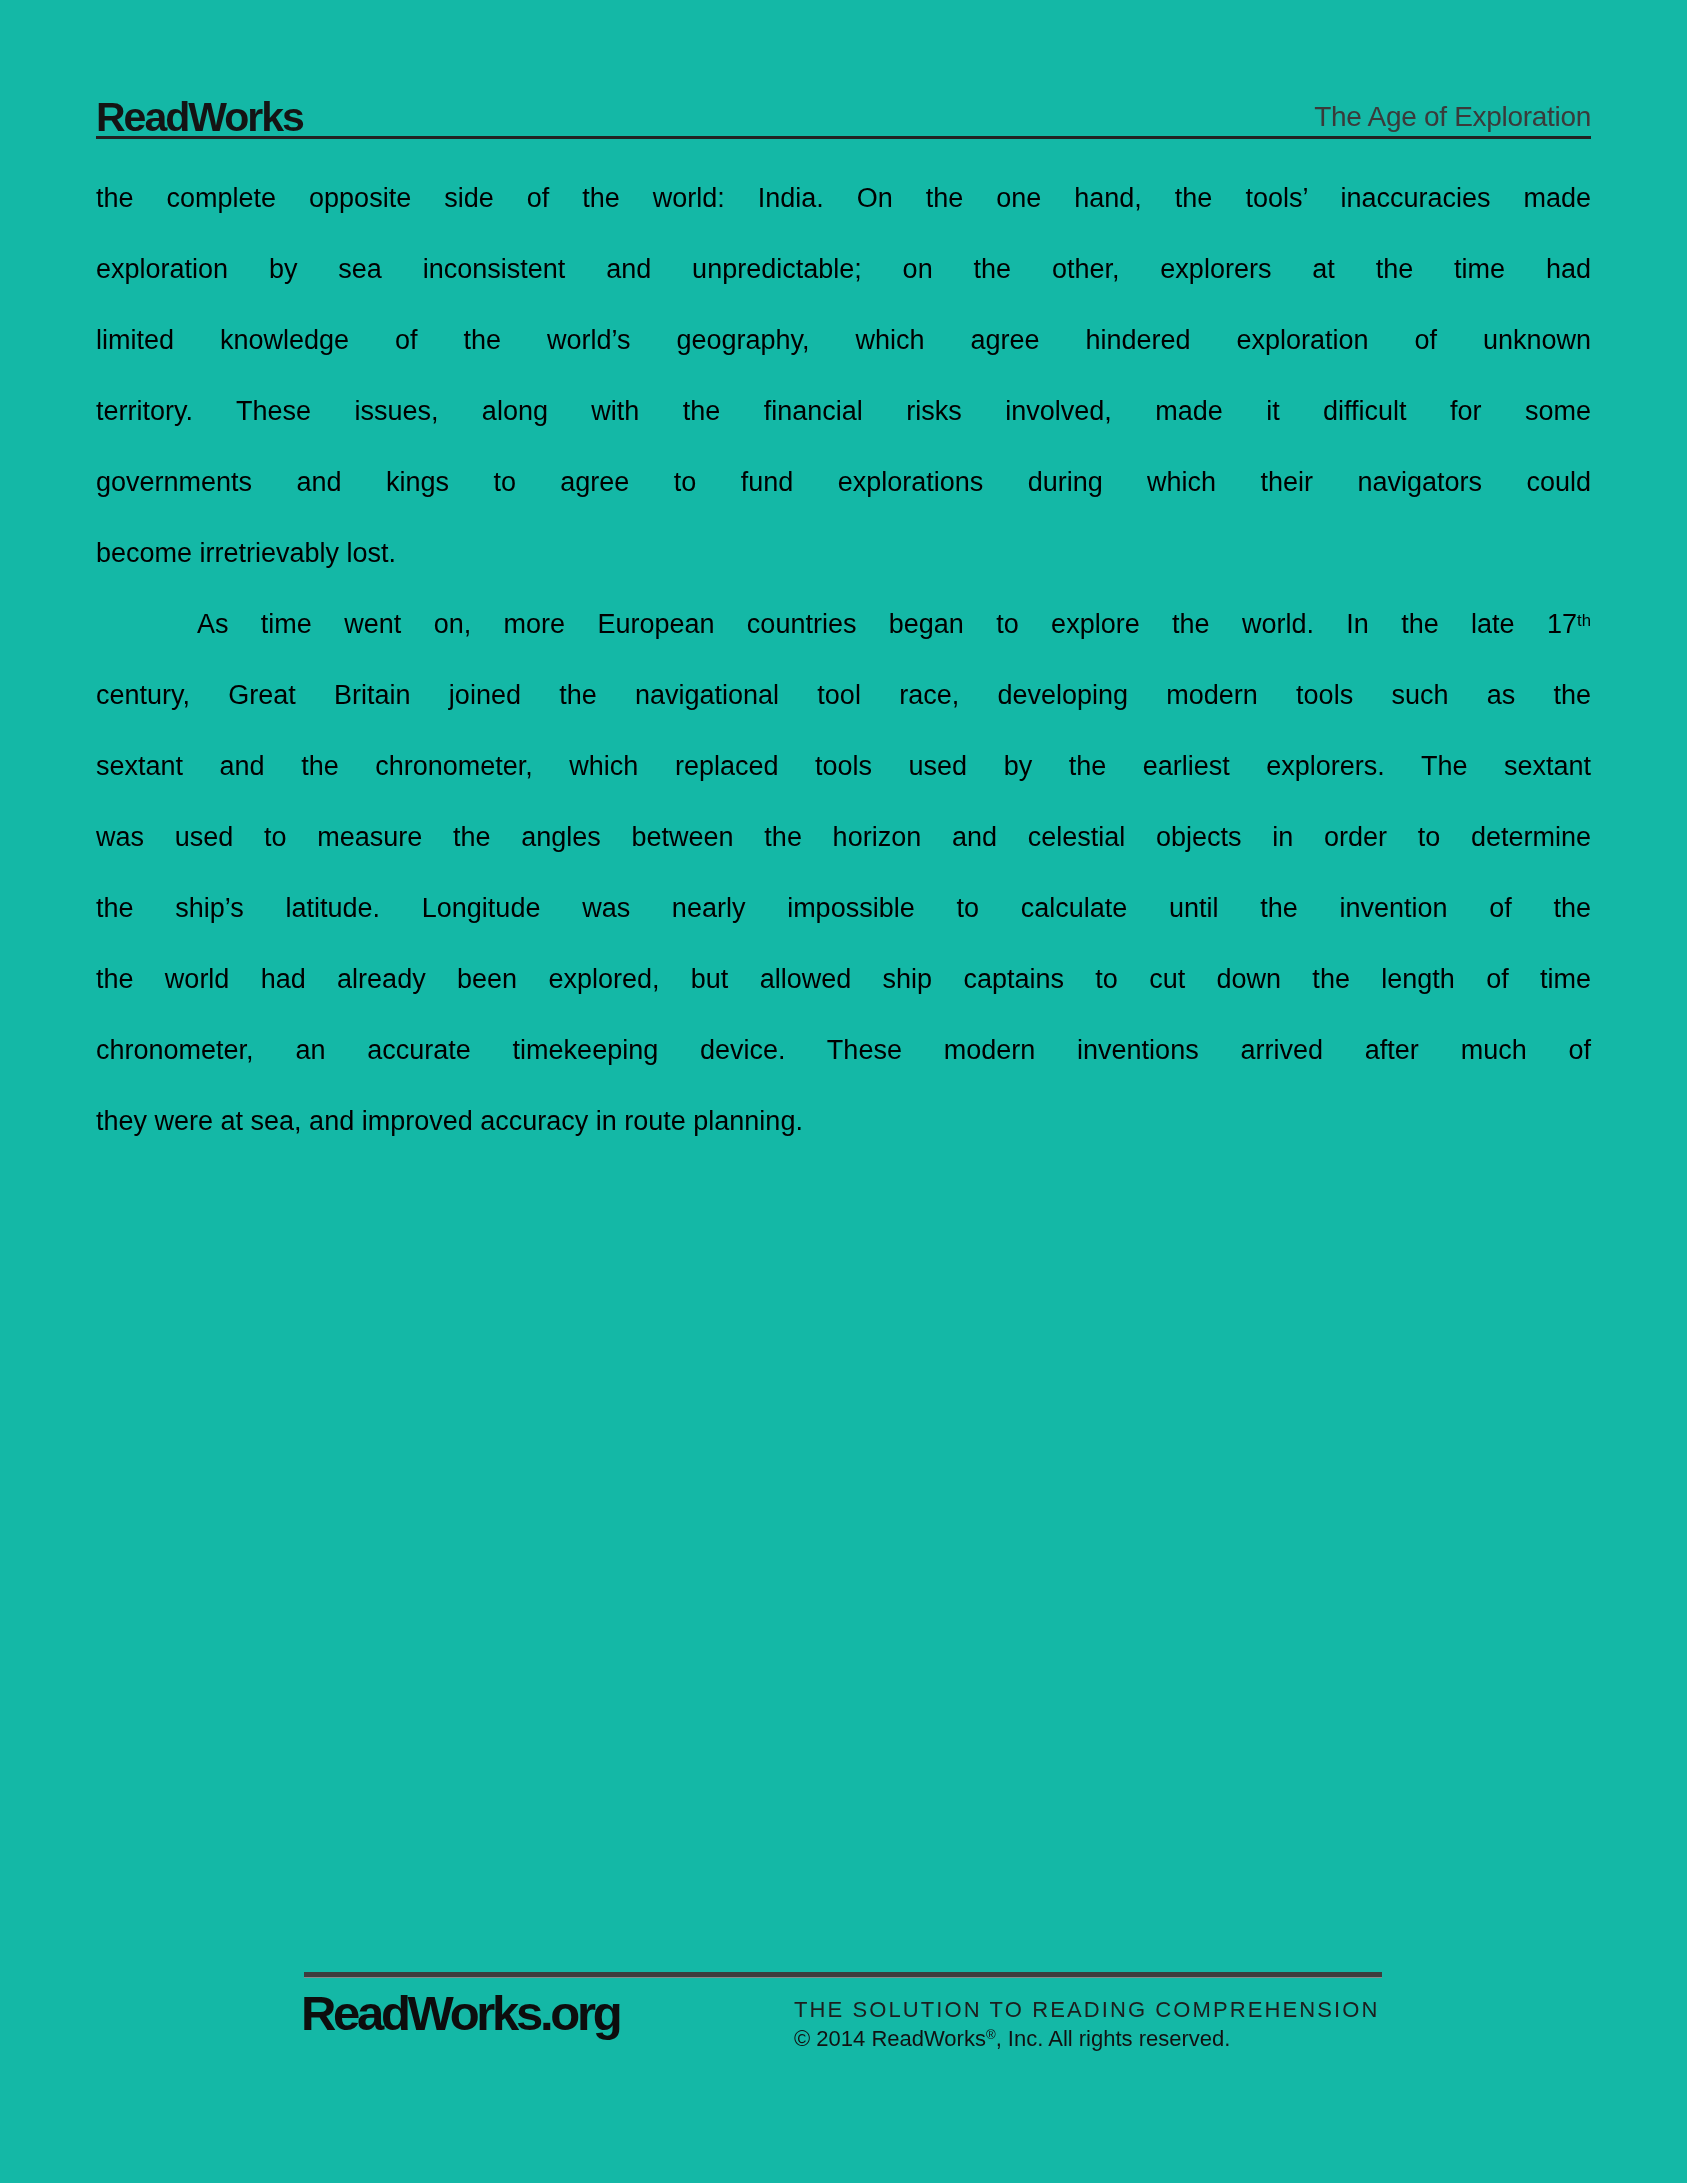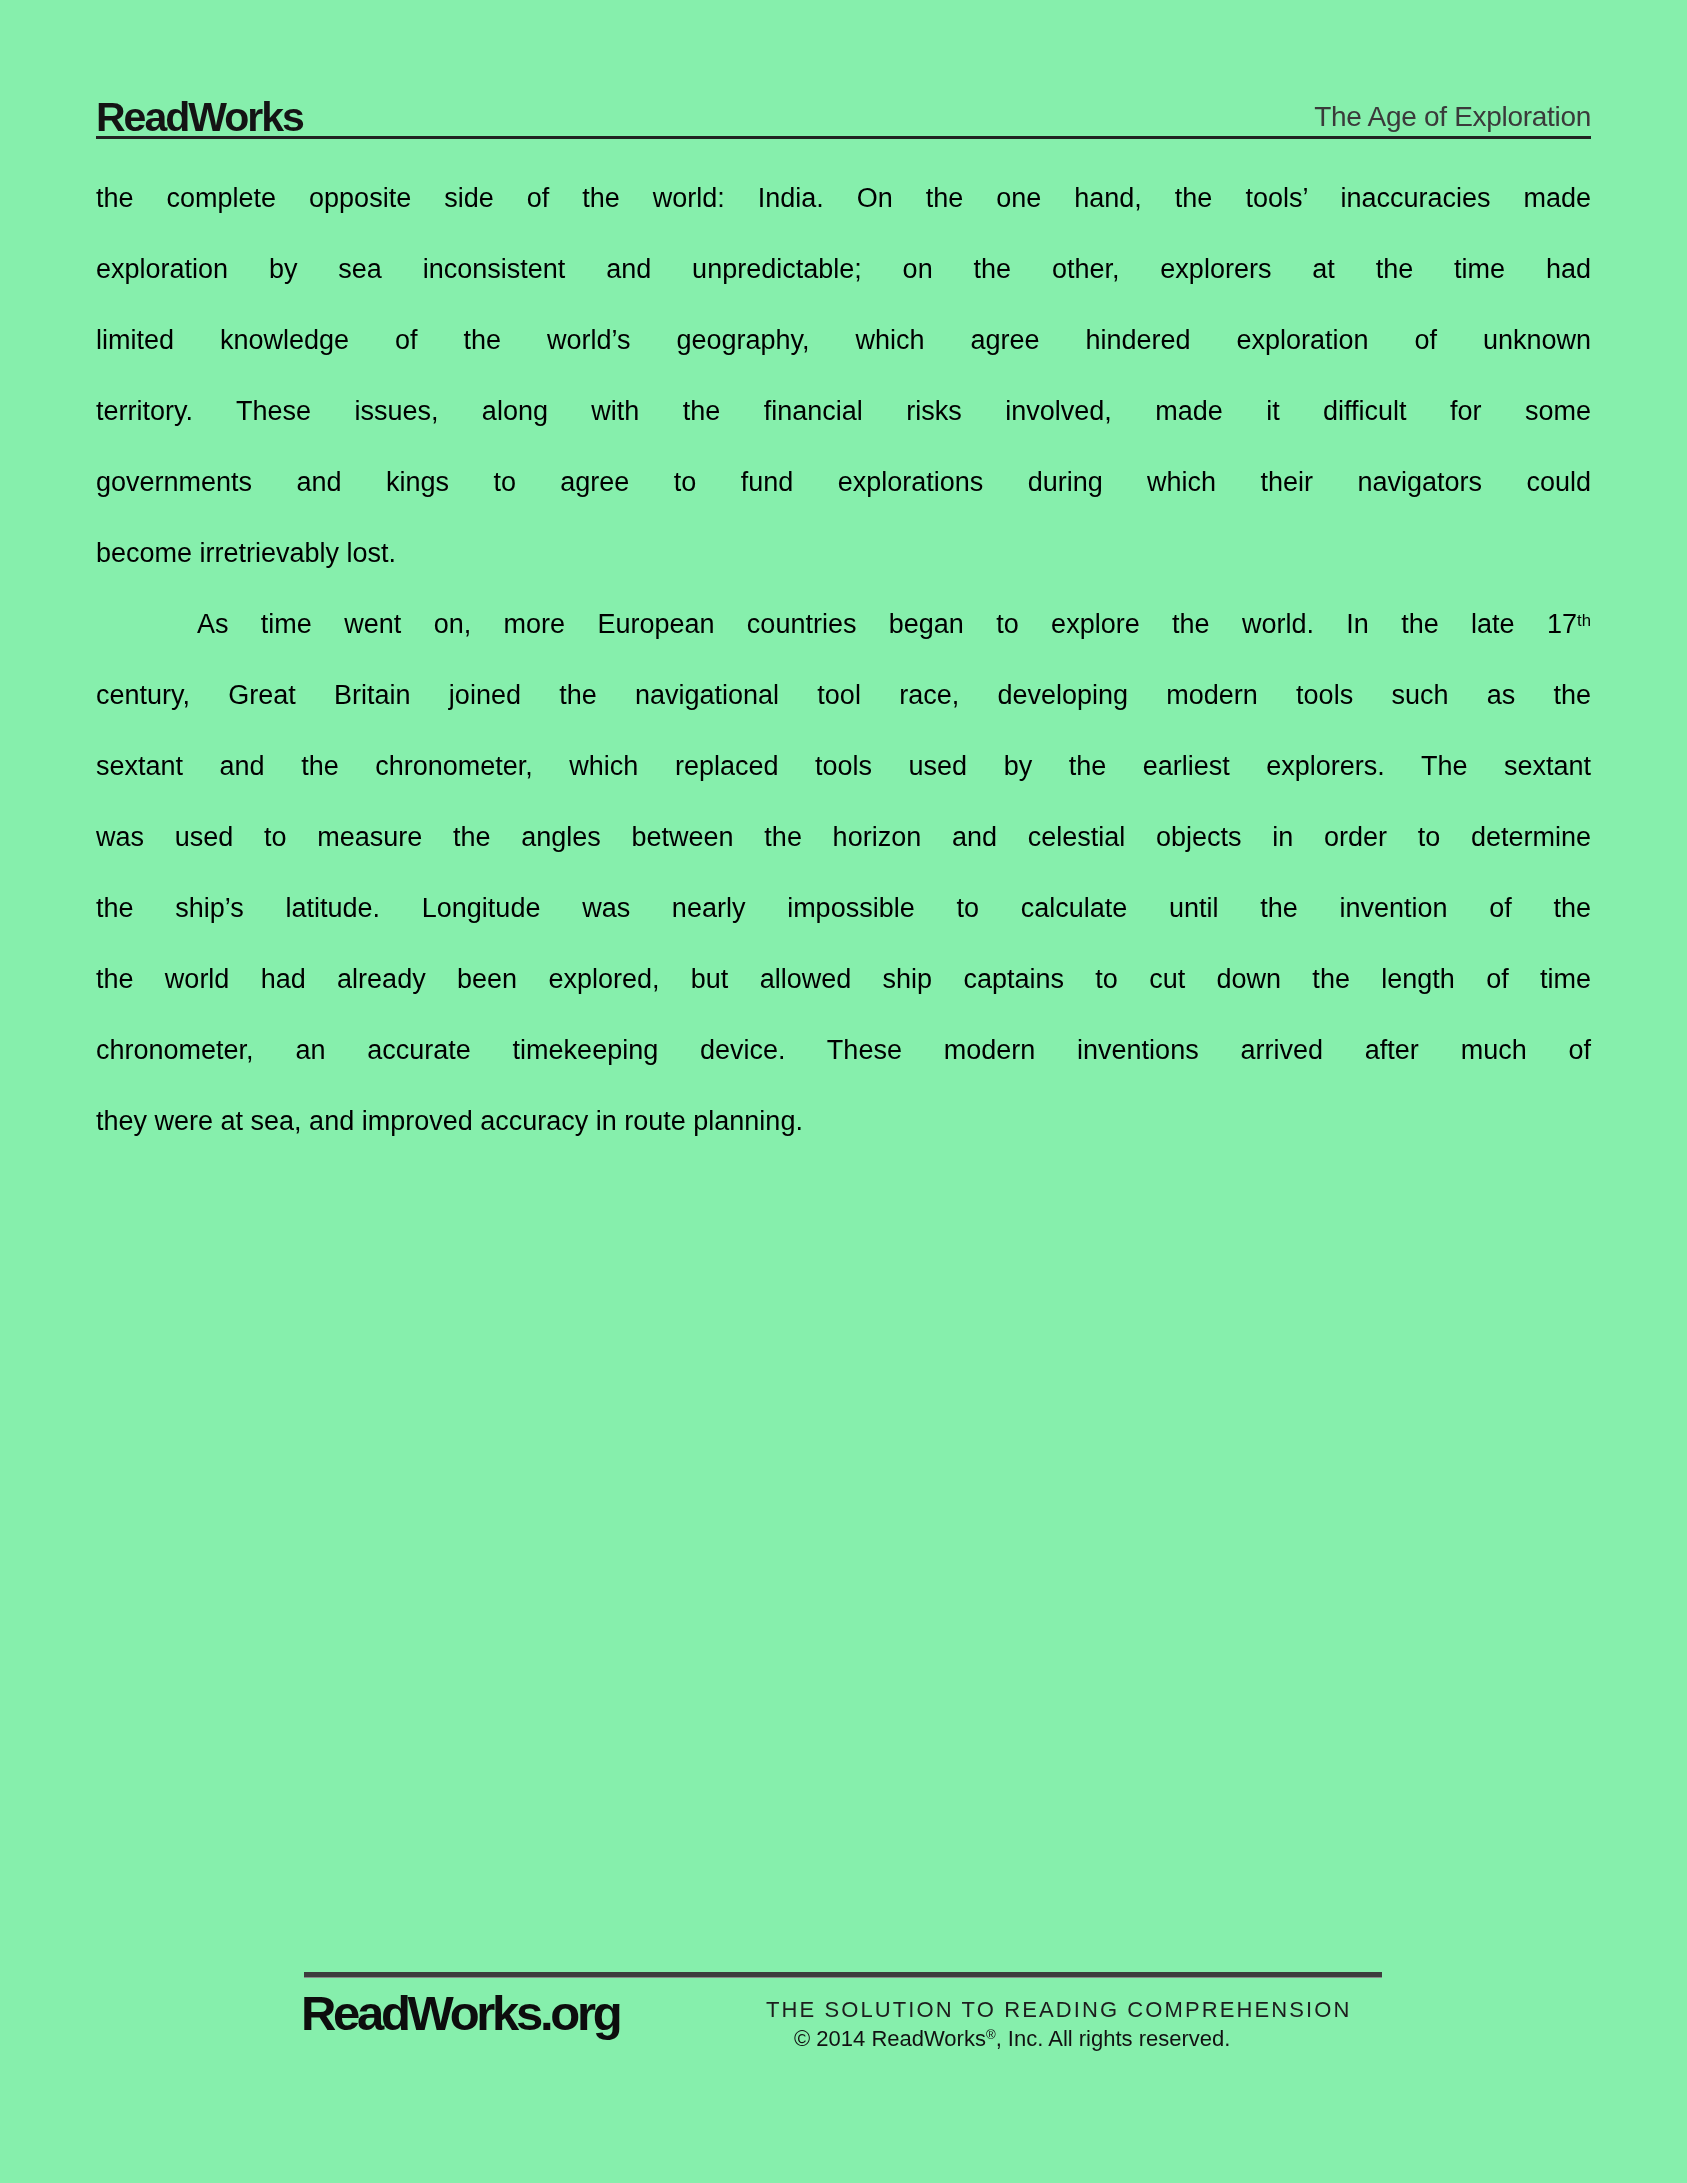--- a/index.html
+++ b/index.html
@@ -4,21 +4,21 @@
 <style>
   html, body {
     margin: 0;
     padding: 0;
     background: #ffffff;
   }
   .page {
     position: relative;
     width: 1687px;
     height: 2183px;
-    background: #86efac;
+    background: #14b8a6;
     font-family: "Liberation Sans", sans-serif;
     overflow: hidden;
   }
 
   
   .header-logo {
     position: absolute;
     left: 96px;
     top: 94px;
     font-size: 41px;
@@ -94,21 +94,21 @@
     left: 301px;
     top: 1985px;
     font-size: 49px;
     font-weight: 700;
     letter-spacing: -3.3px;
     color: #0d0d0d;
     white-space: nowrap;
   }
   .footer-tagline {
     position: absolute;
-    left: 766px;
+    left: 794px;
     top: 1997px;
     font-size: 22px;
     font-weight: 400;
     letter-spacing: 2.1px;
     color: #1d1d1d;
     white-space: nowrap;
   }
   .footer-copyright {
     position: absolute;
     left: 794px;

